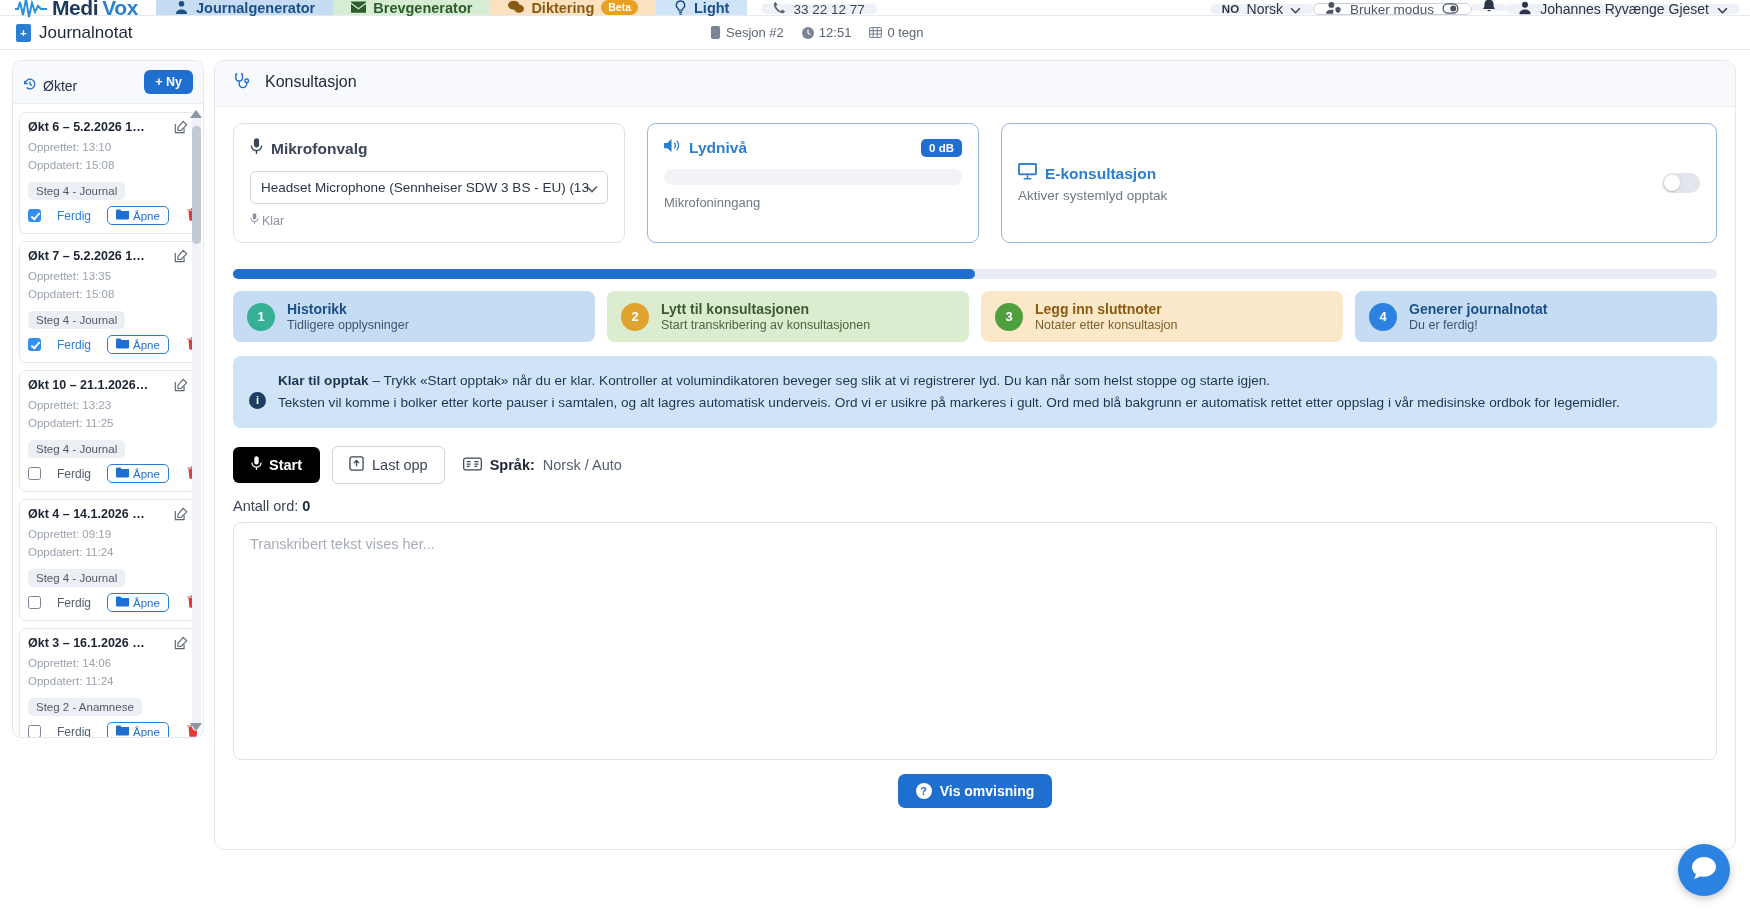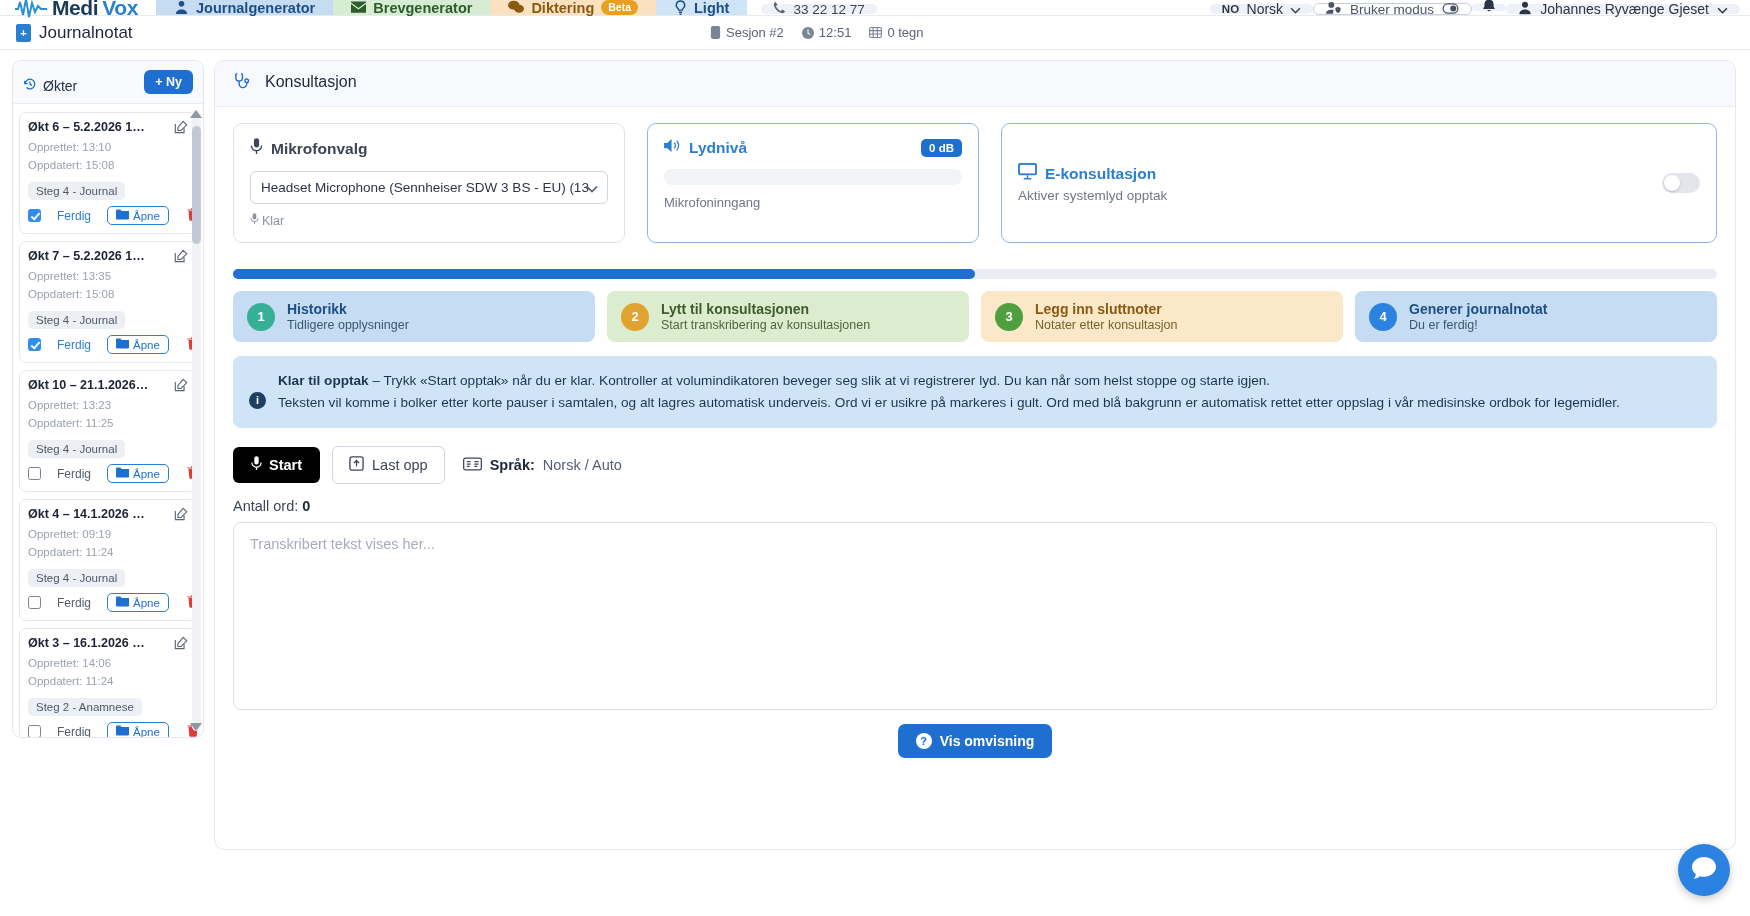--- a/index.html
+++ b/index.html
@@ -309,21 +309,21 @@
   }
   .lang-info { display:flex;align-items:center;gap:8px; font-size:14.5px; color:#3c4656; margin-left:6px;}
   .lang-info b { color:#1e2836; }
   .lang-info .val { color:#55606f; }
 
   .wordcount { font-size:14.5px; color:#3c4656; margin-top:14px; }
   .wordcount b { color:#1e2836; }
 
   .transcript {
     margin-top:8px; border:1px solid #dde3ec; border-radius:8px;
-    height: 188px; padding: 13px 16px;
+    height: 238px; padding: 13px 16px;
     font-size:14.5px; color:#a6adb8;
   }
 
   .demo-row { display:flex; justify-content:center; margin-top:14px; }
   .btn-demo {
     display:flex;align-items:center;gap:8px;
     background:#1f6fd0;color:#fff;border:none;border-radius:7px;
     padding:9px 18px; font-size:14px; font-weight:bold; cursor:pointer;
   }
   .btn-demo .q {

